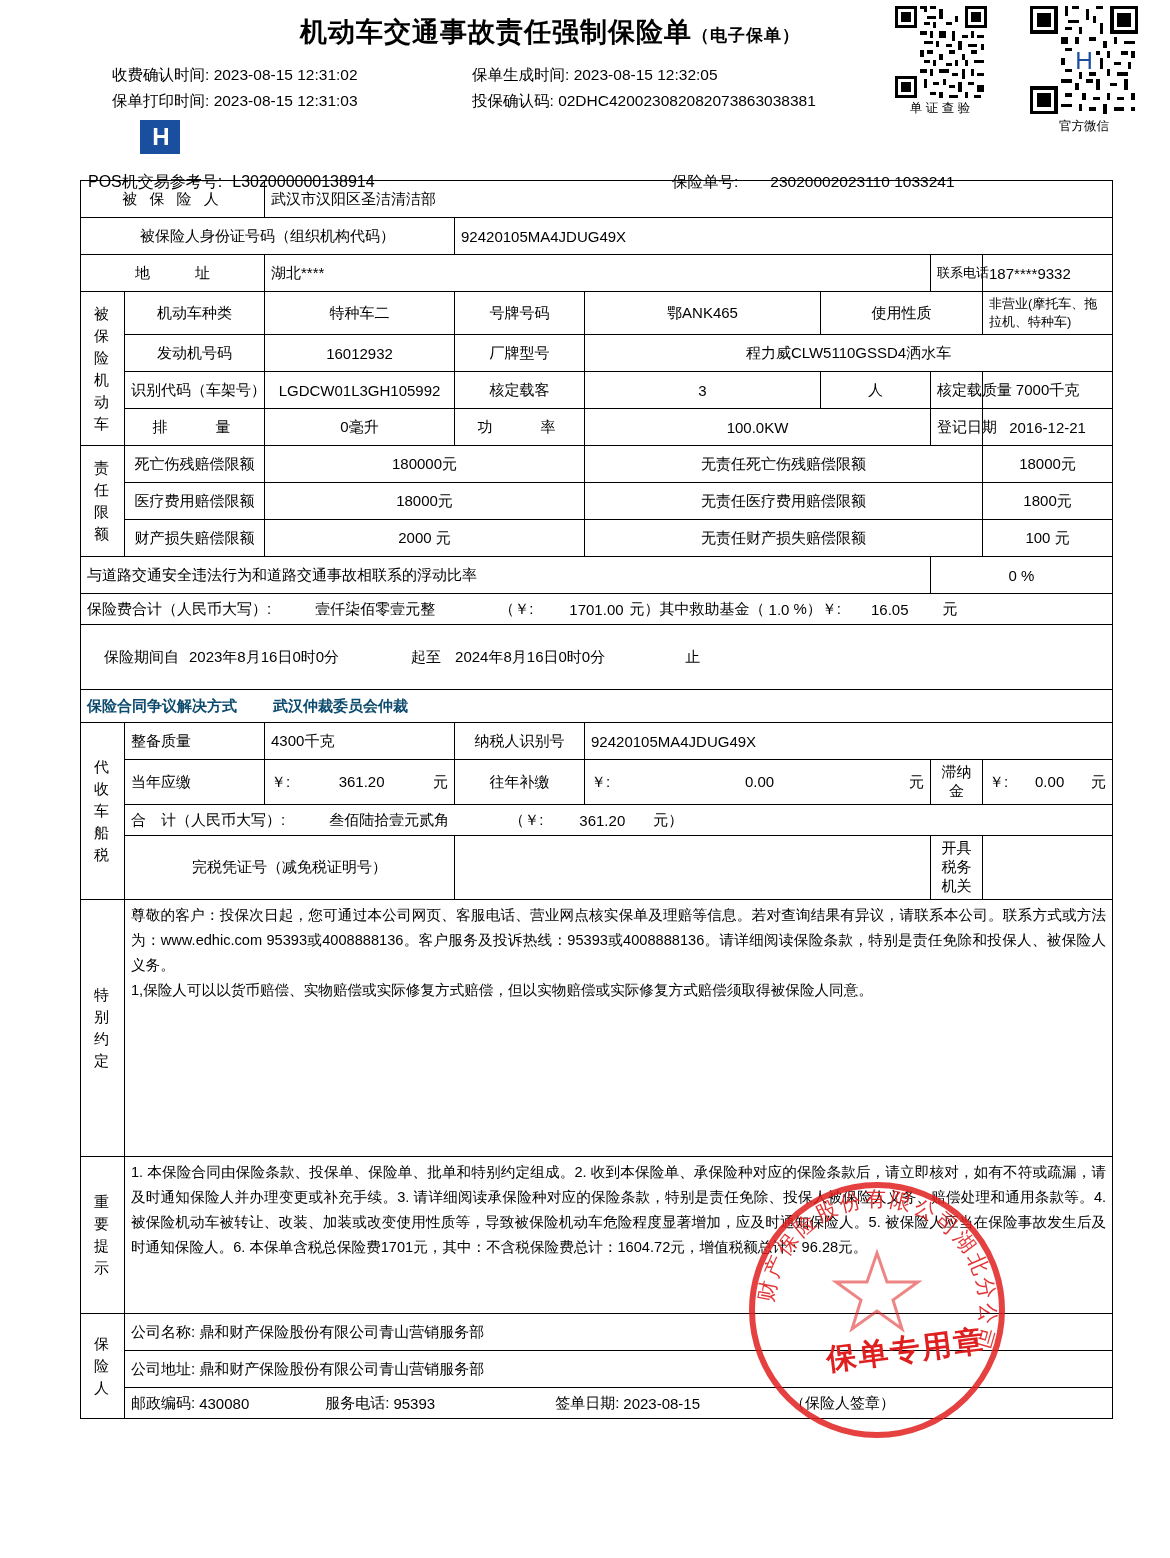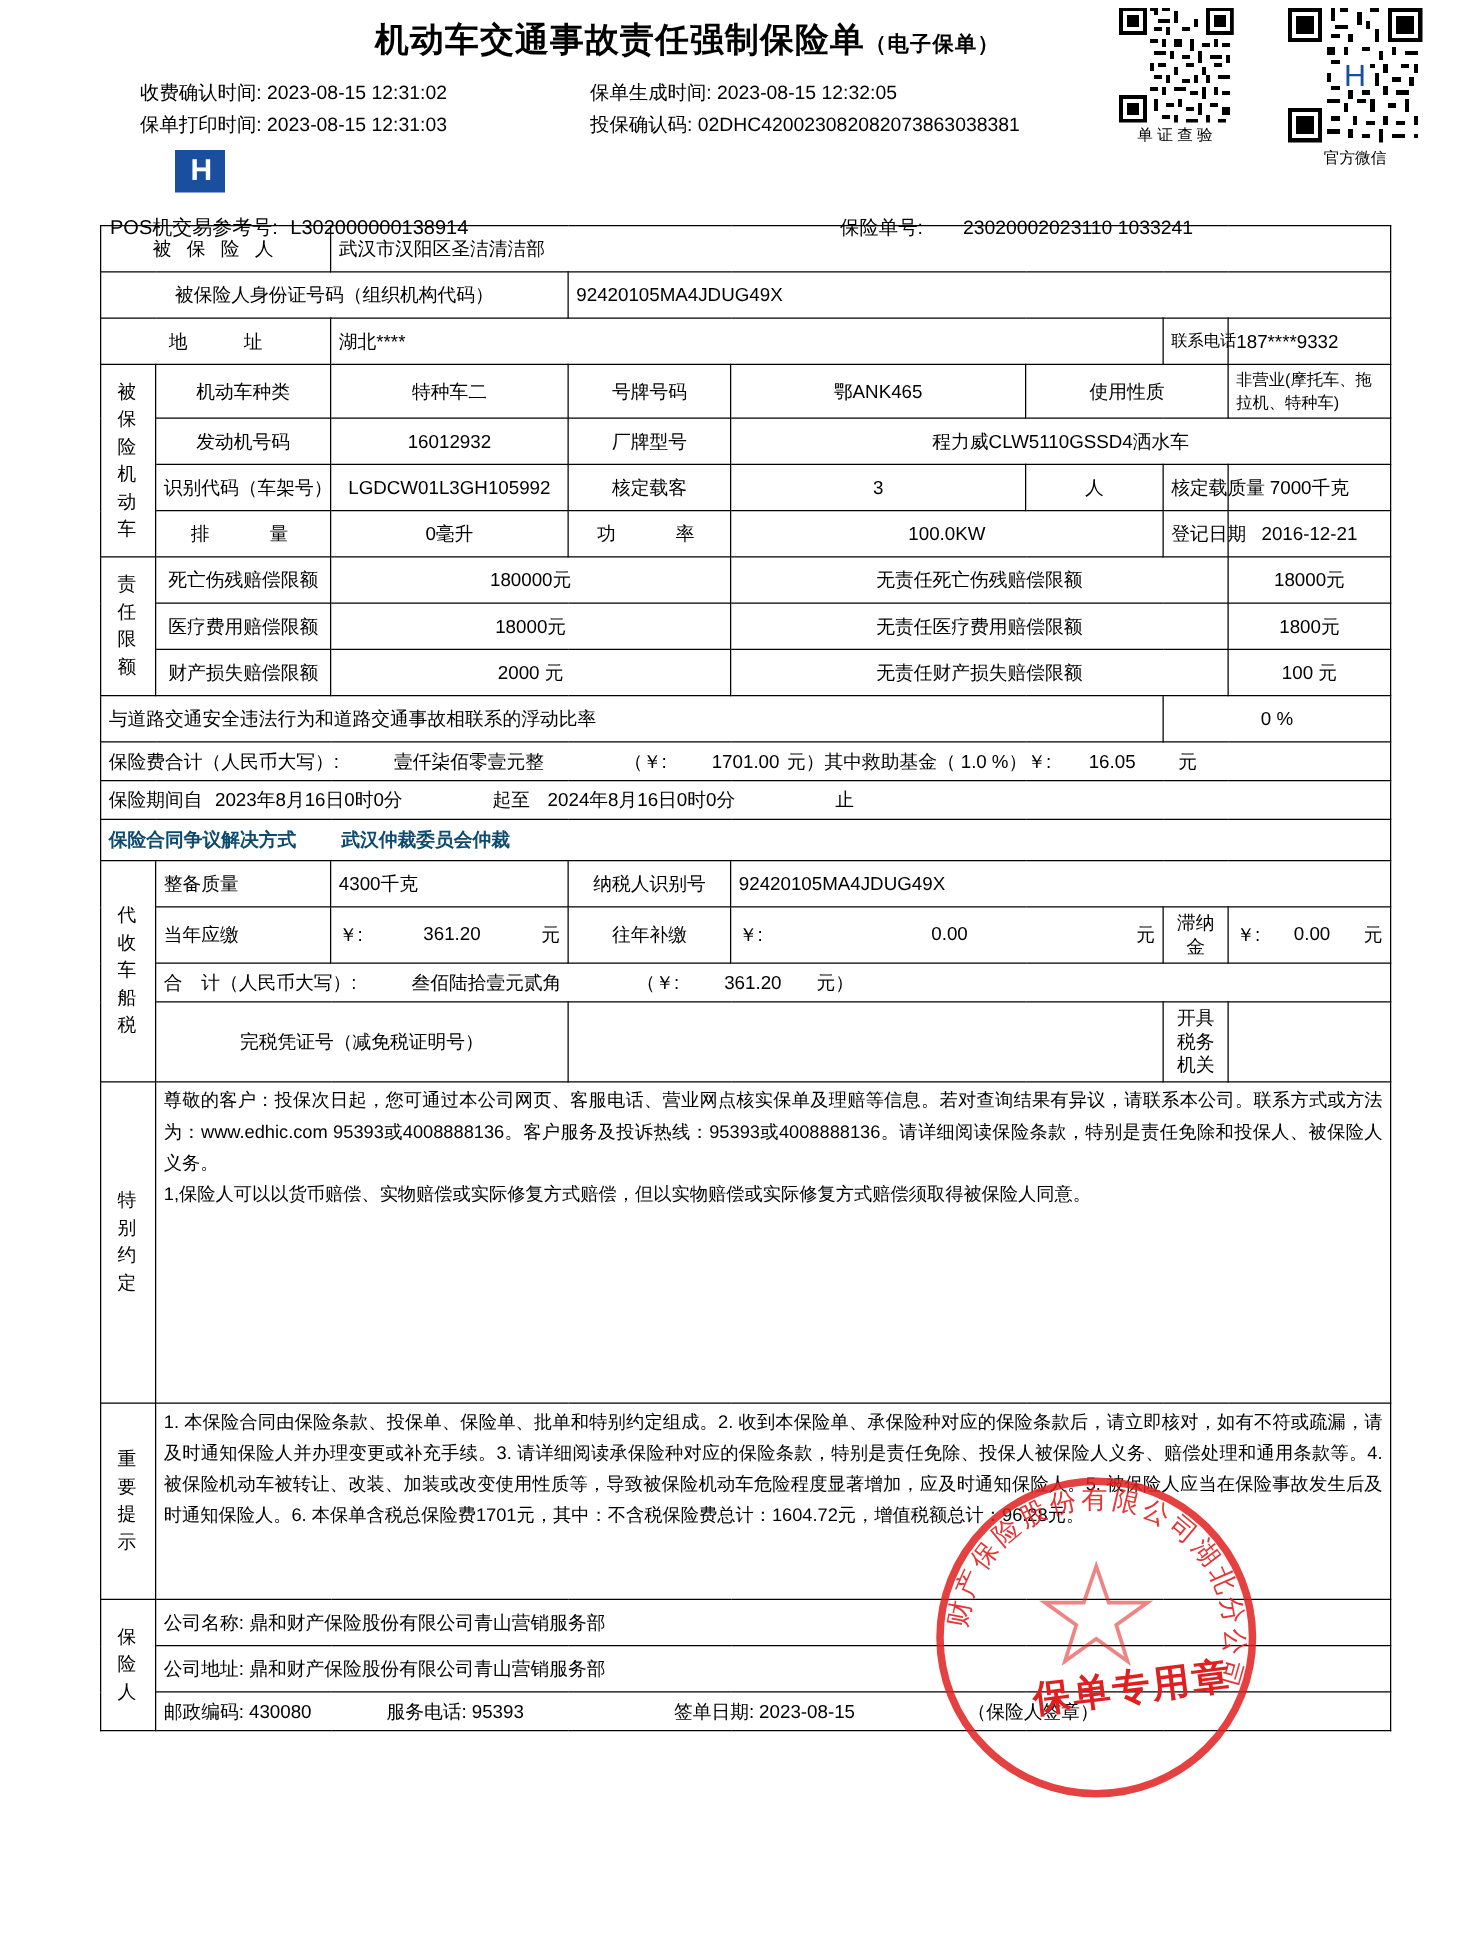--- a/index.html
+++ b/index.html
@@ -298,21 +298,21 @@
           <span style="margin-left:6px">元）其中救助基金（</span>
           <span style="margin-left:4px">1.0</span>
           <span style="margin-left:4px">%）￥:</span>
           <span style="margin-left:30px">16.05</span>
           <span style="margin-left:34px">元</span>
         </div>
       </td>
     </tr>
 
     <tr>
-      <td colspan="8" style="padding:0">
+      <td colspan="8" style="padding:17px">
         <div style="display:flex;align-items:center;height:30px;">
           <span style="padding-left:6px">保险期间自</span>
           <span style="margin-left:10px">2023年8月16日0时0分</span>
           <span style="margin-left:72px">起至</span>
           <span style="margin-left:14px">2024年8月16日0时0分</span>
           <span style="margin-left:80px">止</span>
         </div>
       </td>
     </tr>
 
@@ -392,21 +392,21 @@
       <td colspan="7"><span>公司名称:</span> <span>鼎和财产保险股份有限公司青山营销服务部</span></td>
     </tr>
     <tr>
       <td colspan="7"><span>公司地址:</span> <span>鼎和财产保险股份有限公司青山营销服务部</span></td>
     </tr>
     <tr>
       <td colspan="7" style="padding:0">
         <div style="display:flex;align-items:center;height:30px;">
           <span style="padding-left:6px">邮政编码:</span>
           <span style="margin-left:4px">430080</span>
-          <span style="margin-left:60px">服务电话:</span>
+          <span style="margin-left:76px">服务电话:</span>
           <span style="margin-left:4px">95393</span>
           <span style="margin-left:120px">签单日期:</span>
           <span style="margin-left:4px">2023-08-15</span>
           <span style="margin-left:90px">（保险人签章）</span>
         </div>
       </td>
     </tr>
   </tbody>
     </table>
 

